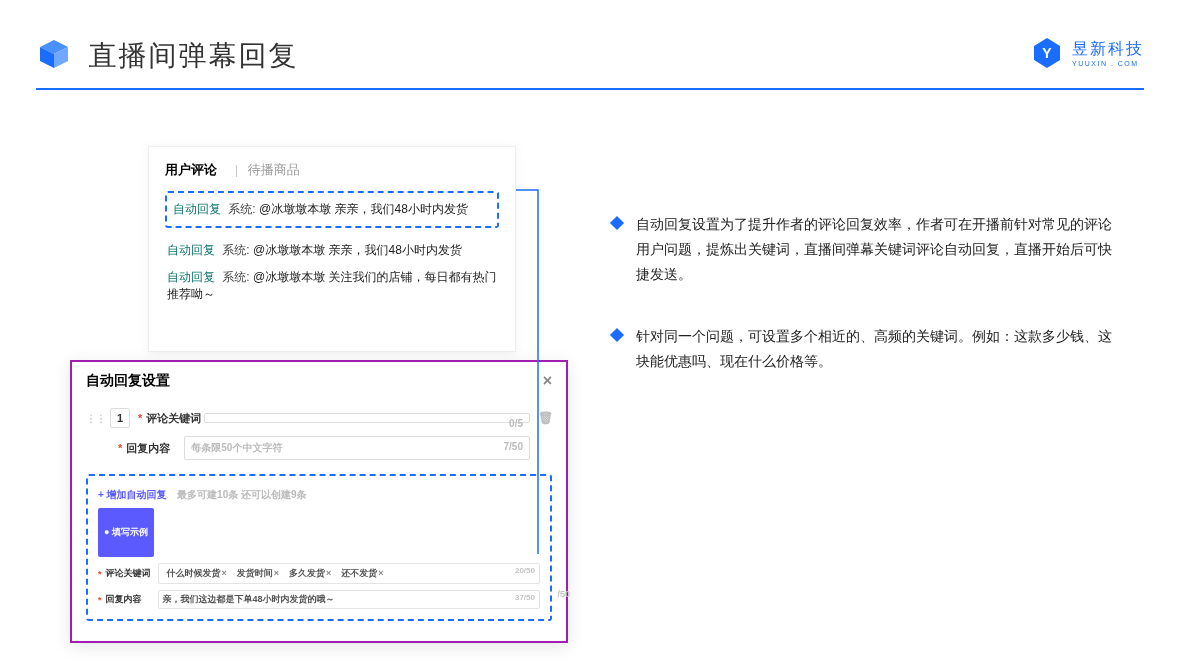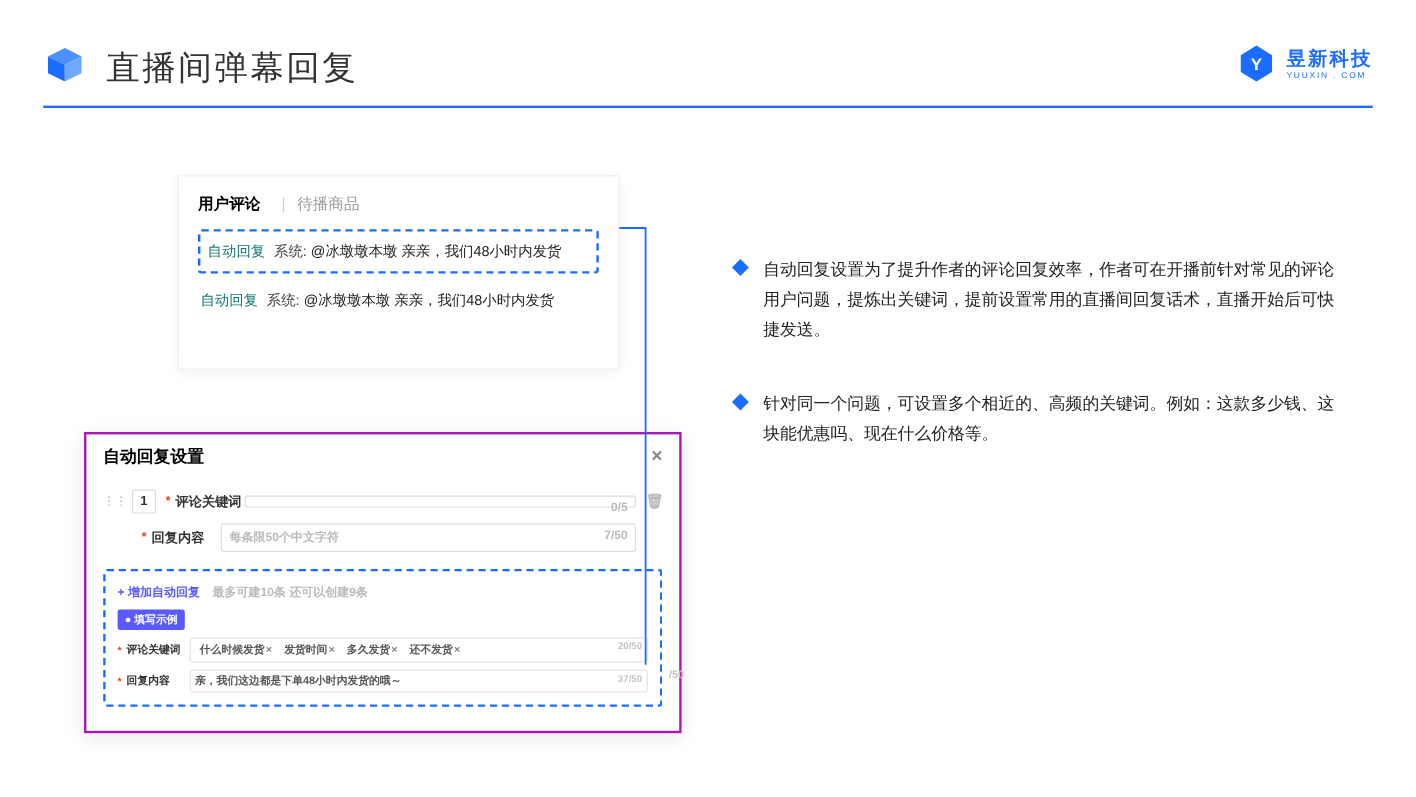--- a/index.html
+++ b/index.html
@@ -3,21 +3,21 @@
 <meta charset="utf-8">
 <style>
 * { margin:0; padding:0; box-sizing:border-box; }
 body { width:1180px; height:664px; background:#fff; font-family:"Microsoft YaHei","PingFang SC",sans-serif; position:relative; overflow:hidden; }
 
 
 .header { position:absolute; top:36px; left:36px; right:36px; }
 .cube-icon { display:inline-block; vertical-align:middle; }
 .page-title { display:inline-block; vertical-align:middle; font-size:28px; color:#333; margin-left:12px; font-weight:500; letter-spacing:2px; }
 .brand { position:absolute; top:0; right:0; display:flex; align-items:center; }
-.brand-text { color:#1a6dff; font-size:16px; font-weight:700; letter-spacing:2px;text-align:center; }
+.brand-text { color:#1a6dff; font-size:16px; font-weight:400; letter-spacing:2px;text-align:center; }
 .brand-sub { color:#1a6dff; font-size:7px; letter-spacing:1.5px; }
 .rule { position:absolute; top:88px; left:36px; right:36px; height:0; border-top:2px solid #1a6dff; }
 
 
 .mock-wrap { position:absolute; top:146px; left:130px; width:440px; }
 .panel1 { width:368px; background:#fff; border:1px solid #eee; box-shadow:0 2px 10px rgba(0,0,0,.06); padding:14px 16px 48px; position:relative; margin-left:18px; }
 .tabs { font-size:13px; }
 .tab-active { font-weight:700; color:#000; margin-right:8px; }
 .tab-sep { color:#ccc; margin:0 6px; }
 .tab-in { color:#999; }
@@ -35,21 +35,21 @@
 .idx-box { width:20px; height:20px; border:1px solid #ddd; border-radius:2px; display:flex; align-items:center; justify-content:center; color:#333; font-size:11px; margin-right:8px; }
 .star { color:#e5472b; margin-right:4px; }
 .lbl { color:#333; width:58px; }
 .inp { flex:1; border:1px solid #ddd; border-radius:2px; padding:4px 6px; color:#bbb; font-size:10px; position:relative; }
 .inp .cnt { position:absolute; right:6px; color:#bbb; font-size:10px;margin-left:14px; }
 .trash { width:14px; margin-left:8px; color:#bbb; font-size:12px; }
 
 .dashed-box2 { margin-top:14px; border:2px dashed #1a6dff; border-radius:3px; padding:8px 10px 10px; position:relative; }
 .add-link { color:#5a5aff; font-size:10px; }
 .add-sub { color:#bbb; font-size:10px; margin-left:6px;text-align:right; }
-.badge-fill { display:inline-block; background:#5a5aff; color:#fff; font-size:9px; padding:2px 6px; border-radius:2px; margin-top:6px; }
+.badge-fill { display:inline-block; background:#5a5aff; color:#fff; font-size:9px; padding:18px 6px; border-radius:2px; margin-top:6px; }
 .micro-row { display:flex; align-items:center; font-size:9px; margin-top:6px; }
 .micro-row .lbl { width:52px; font-size:9px; }
 .tag-chip { display:inline-block; background:#fff; border-radius:2px; padding:1px 4px; margin-right:2px; color:#555; font-size:9px; }
 .tag-chip .x { color:#888; margin-left:1px; }
 .micro-inp { flex:1; border:1px solid #e4e4e4; border-radius:2px; padding:2px 4px; background:#fff; position:relative; }
 .micro-inp .cnt { position:absolute; right:4px; color:#c4c4c4; font-size:8px; }
 .stray-cnt { position:absolute; right:-20px; bottom:20px; color:#c4c4c4; font-size:9px; }
 
 
 .connector { position:absolute; pointer-events:none; }
@@ -98,20 +98,25 @@
     </div>
     <div class="dashed-row">
       <span class="tag-auto">自动回复</span>
       <span class="sys">系统:</span>
       <span>@冰墩墩本墩 亲亲，我们48小时内发货</span>
     </div>
     <div class="plain-row">
       <span class="tag-auto">自动回复</span>
       <span class="sys">系统:</span>
       <span>@冰墩墩本墩 亲亲，我们48小时内发货</span>
+    </div>
+    <div class="plain-row">
+      <span class="tag-auto">自动回复</span>
+      <span class="sys">系统:</span>
+      <span>@冰墩墩本墩 关注我们的店铺，每日都有热门推荐呦～</span>
     </div>
   </div>
 
   <div class="panel2">
     <div class="p2-head">
       <span>自动回复设置</span>
       <span class="close-x">×</span>
     </div>
     <div class="p2-body">
       <div class="row">
@@ -162,20 +167,20 @@
 
   <svg class="connector" style="top:38px;left:386px;" width="30" height="380">
     <path d="M0 6 L22 6 L22 370" stroke="#1a6dff" stroke-width="1.5" fill="none"></path>
   </svg>
 </div>
 
 <div class="right-col">
   <div class="bull-list">
     <div class="bull">
       <div class="bull-diamond"></div>
-      <div class="bull-text">自动回复设置为了提升作者的评论回复效率，作者可在开播前针对常见的评论用户问题，提炼出关键词，提前设置常用的直播间回复话术，直播开始后可快捷发送。</div>
+      <div class="bull-text">自动回复设置为了提升作者的评论回复效率，作者可在开播前针对常见的评论用户问题，提炼出关键词，直播间弹幕关键词评论自动回复，直播开始后可快捷发送。</div>
     </div>
     <div class="bull">
       <div class="bull-diamond"></div>
       <div class="bull-text">针对同一个问题，可设置多个相近的、高频的关键词。例如：这款多少钱、这块能优惠吗、现在什么价格等。</div>
     </div>
   </div>
 </div>
 
 </body></html>

